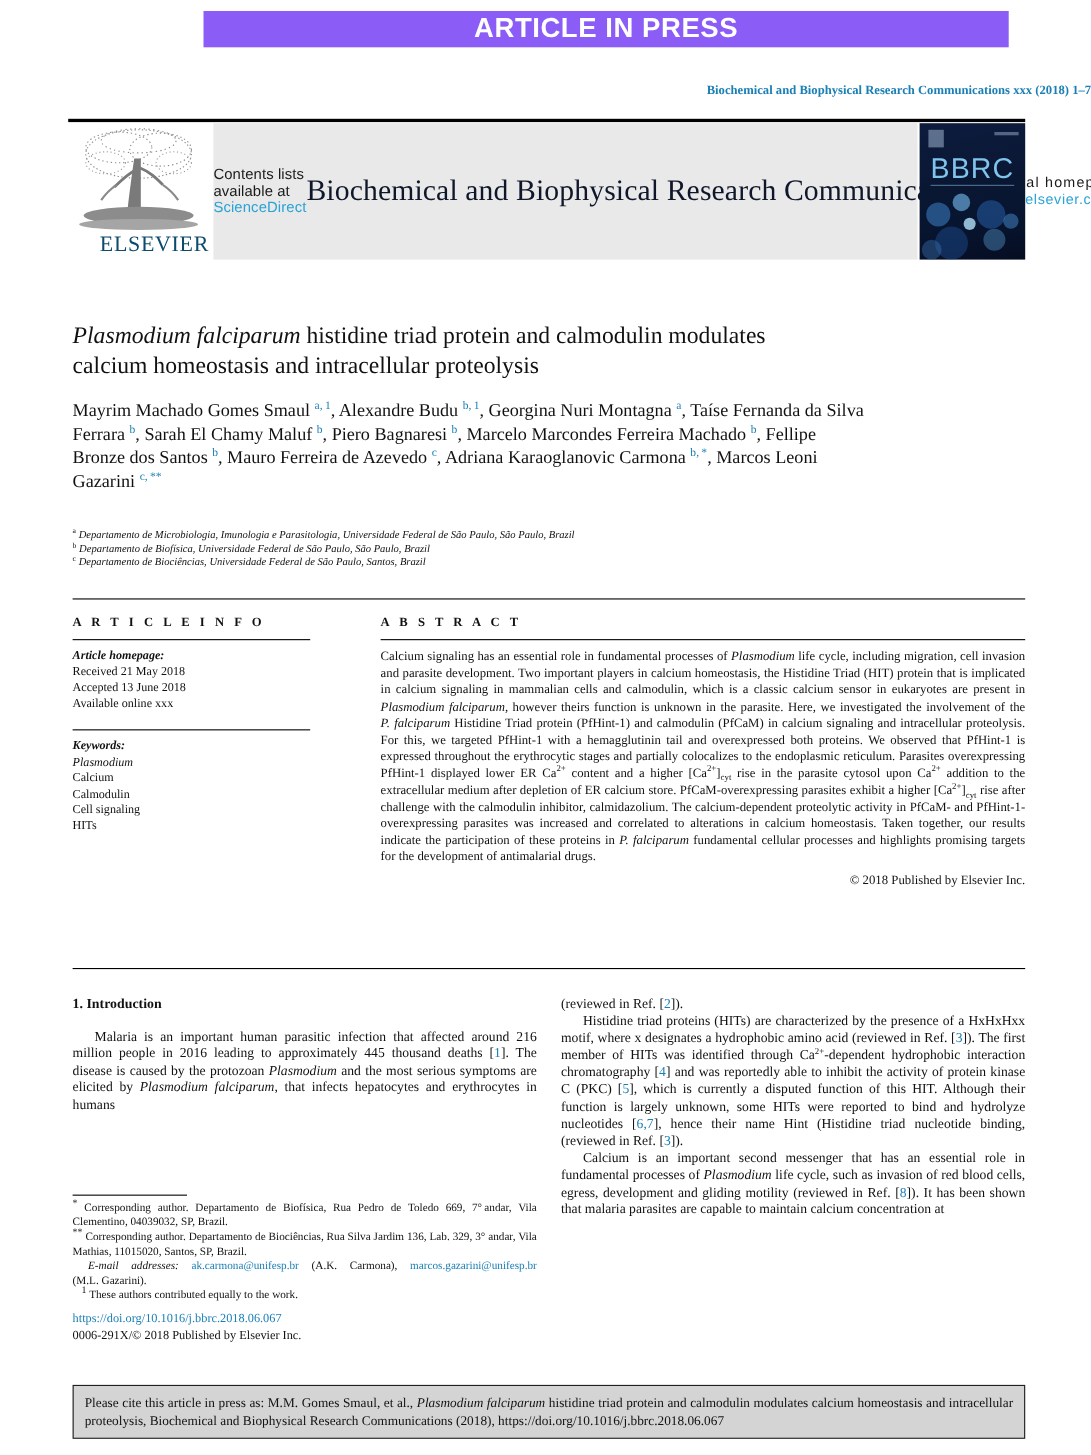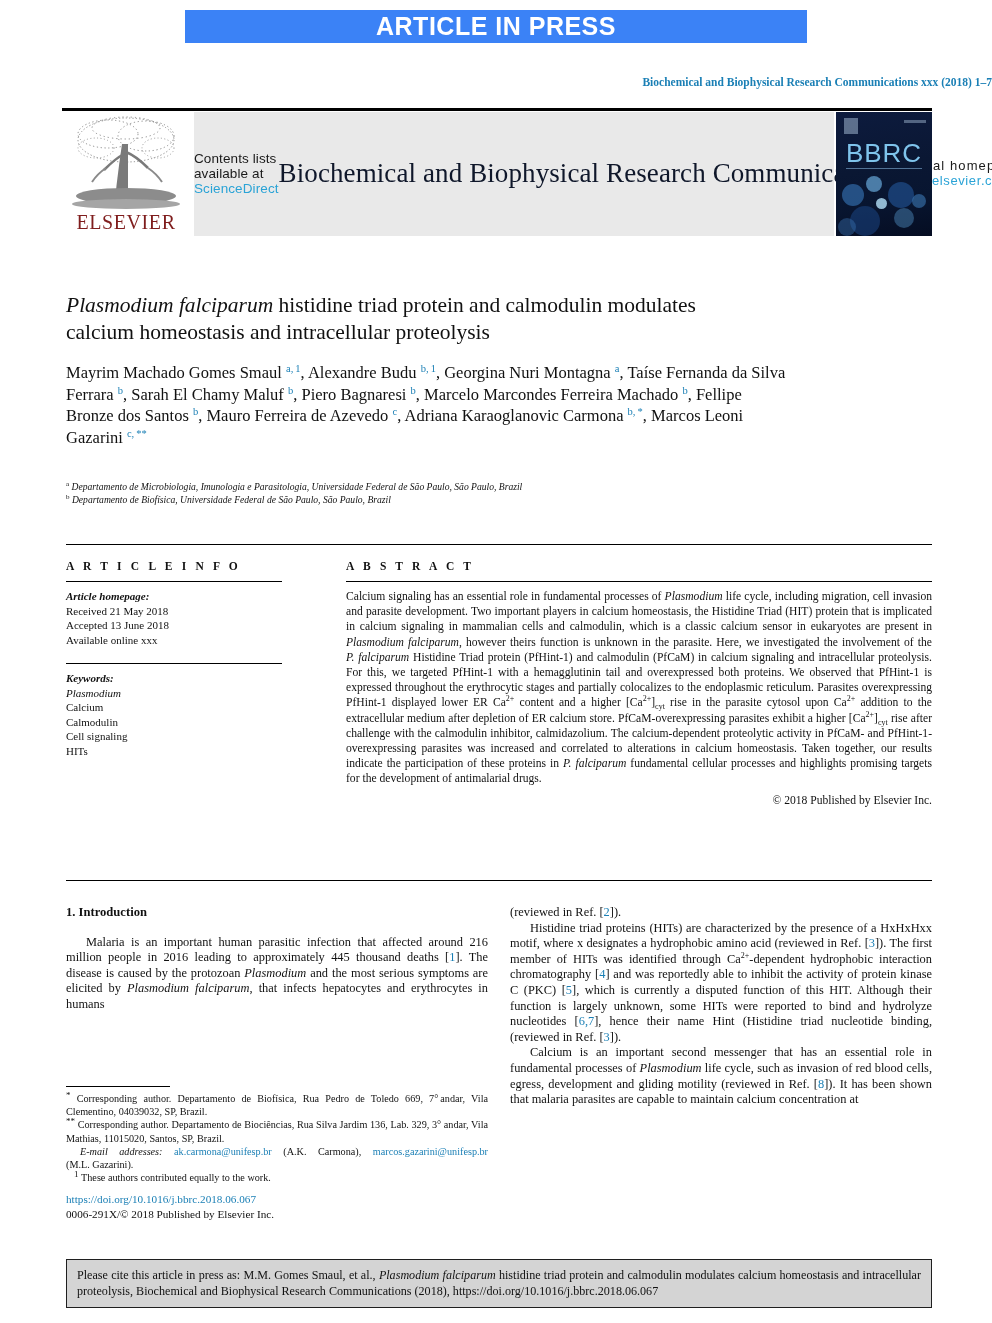--- a/index.html
+++ b/index.html
@@ -14,23 +14,23 @@
     color: #000000;
     position: relative;
     overflow: hidden;
   }
 
   
   .aip-banner {
     position: absolute;
     left: 185px;
     top: 10px;
-    width: 622px;
+    width: 732px;
     height: 33px;
-    background: #3b82f6;
+    background: #8b5cf6;
     display: flex;
     align-items: center;
     justify-content: center;
   }
   .aip-banner .aip-text {
     font-family: "Liberation Sans", sans-serif;
     font-weight: bold;
     font-size: 25px;
     letter-spacing: 0.5px;
     color: #ffffff;
@@ -75,25 +75,25 @@
   }
   .elsevier-logo .tree {
     position: absolute;
     left: 4px; top: 2px;
     width: 120px; height: 98px;
   }
   .elsevier-logo .wordmark {
     position: absolute;
     left: 0; bottom: 2px;
     width: 128px;
-    text-align: center;
+    text-align: right;
     font-family: "Liberation Serif", serif;
     font-size: 20px;
     letter-spacing: 0.6px;
-    color: #7f1d1d;
+    color: #0c4a6e;
   }
 
   .journal-band {
     position: absolute;
     left: 132px;
     top: 4px;
     width: 640px;
     height: 124px;
     background: #e9e9e9;
     display: flex;
@@ -444,20 +444,21 @@
   <div class="paper-title">
     <i>Plasmodium falciparum</i><span> histidine triad protein and calmodulin modulates calcium homeostasis and intracellular proteolysis</span>
   </div>
 </div>
 
 <div class="authors">Mayrim Machado Gomes Smaul <sup>a, 1</sup>, Alexandre Budu <sup>b, 1</sup>, Georgina Nuri Montagna <sup>a</sup>, Taíse Fernanda da Silva Ferrara <sup>b</sup>, Sarah El Chamy Maluf <sup>b</sup>, Piero Bagnaresi <sup>b</sup>, Marcelo Marcondes Ferreira Machado <sup>b</sup>, Fellipe Bronze dos Santos <sup>b</sup>, Mauro Ferreira de Azevedo <sup>c</sup>, Adriana Karaoglanovic Carmona <sup>b, *</sup>, Marcos Leoni Gazarini <sup>c, **</sup></div>
 
 <div class="affils">
   <div><sup>a</sup> <span>Departamento de Microbiologia, Imunologia e Parasitologia, Universidade Federal de São Paulo, São Paulo, Brazil</span></div>
   <div><sup>b</sup> <span>Departamento de Biofísica, Universidade Federal de São Paulo, São Paulo, Brazil</span></div>
+  <div><sup>c</sup> <span>Departamento de Biociências, Universidade Federal de São Paulo, Santos, Brazil</span></div>
 </div>
 
 <div class="infoabs-top-rule"></div>
 <div class="infoabs-bottom-rule"></div>
 
 <div class="article-info">
   <div class="sec-head">A R T I C L E   I N F O</div>
   <div class="thin-rule"></div>
   <div class="info-label">Article homepage:</div>
   <div class="info-line">Received 21 May 2018</div>

